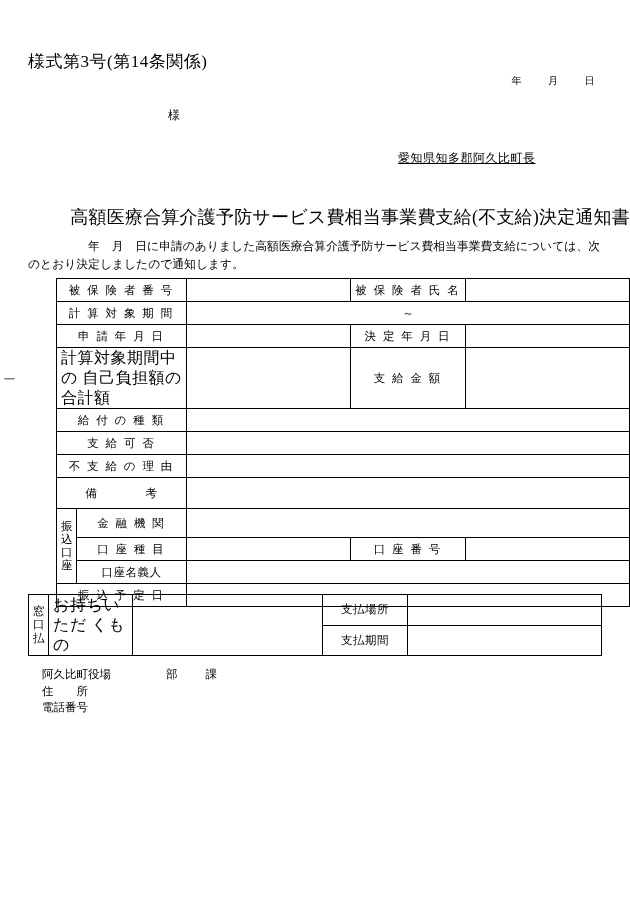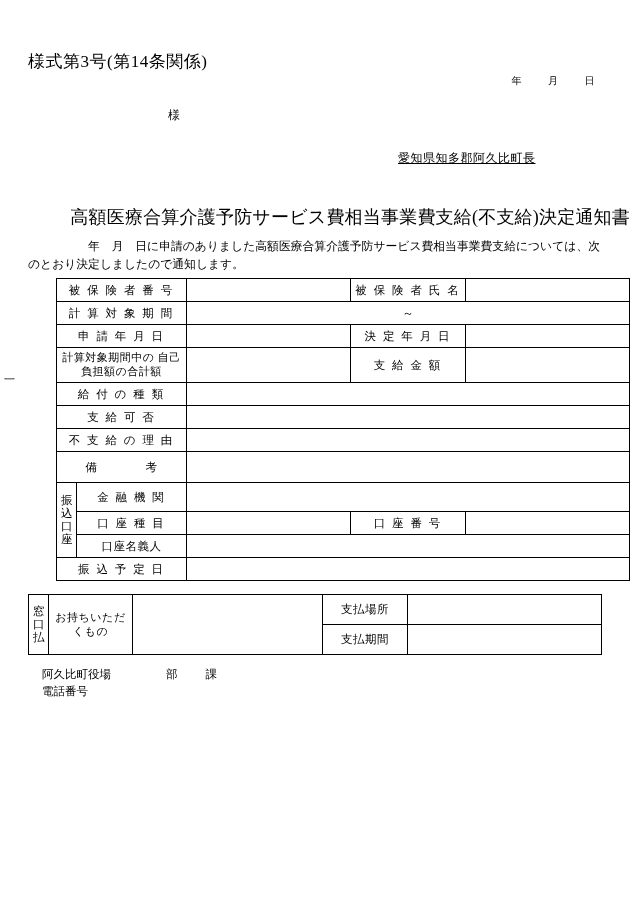--- a/index.html
+++ b/index.html
@@ -102,24 +102,23 @@
     text-align: center;
     letter-spacing: 2px;
     white-space: nowrap;
   }
   .lbl-tight {
     text-align: center;
     letter-spacing: 0.5px;
     white-space: nowrap;
   }
   .lbl-2line {
-    text-align: center;
     letter-spacing: 0.5px;
     line-height: 1.25;
-    font-size: 11px;
+    font-size: 16px;
   }
   .ctr { text-align: center; }
   .vert {
     text-align: center;
     font-size: 11.5px;
     line-height: 1.15;
     padding: 0;
     width: 20px;
   }
   .vert span { display: block; }
@@ -297,18 +296,21 @@
       <td></td>
     </tr>
   </tbody>
     </table>
 
   <div class="contact">
     <div class="row2">
       <span>阿久比町役場</span><span class="sp1"></span><span>部</span><span class="sp2"></span><span>課</span>
     </div>
     <div class="row2">
+      <span>住　　所</span>
+    </div>
+    <div class="row2">
       <span>電話番号</span>
     </div>
   </div>
 
 
 </div>
 
 </body></html>

